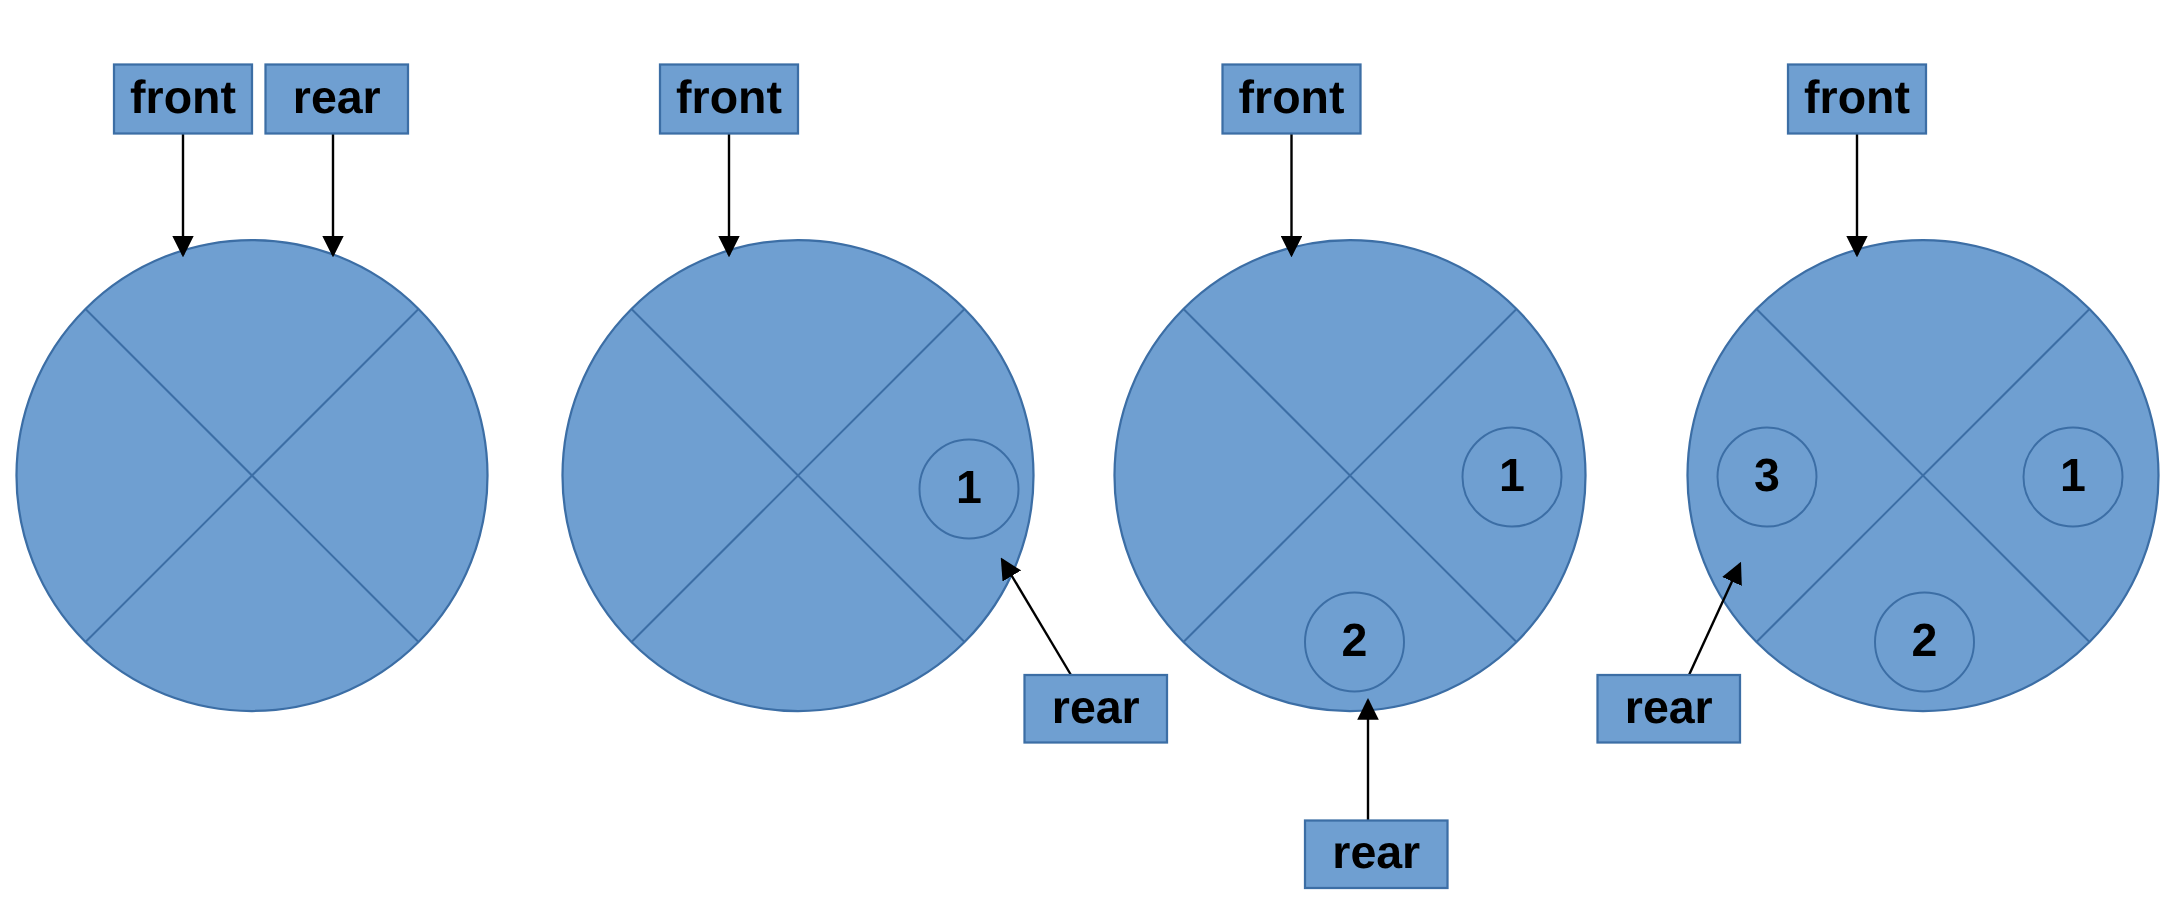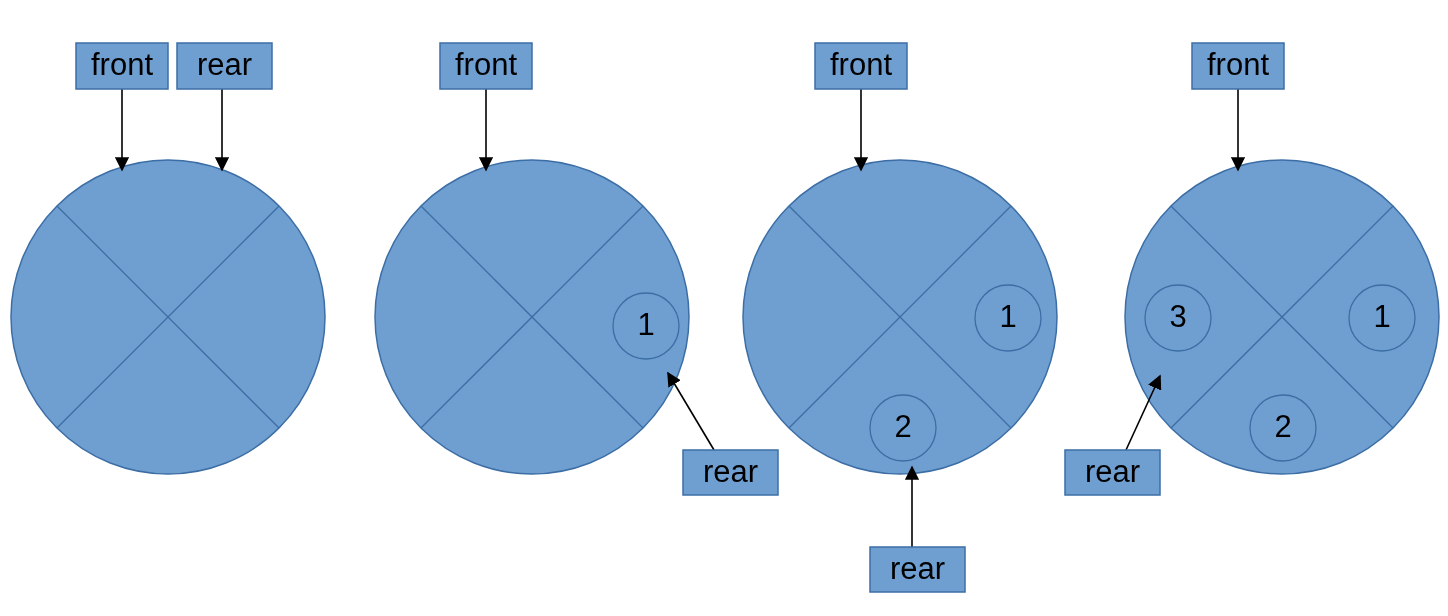--- a/index.html
+++ b/index.html
@@ -14,20 +14,21 @@
     font-family: "Liberation Sans", sans-serif;
     overflow: hidden;
     position: relative;
   }
   #diagram-root {
     position: absolute;
     left: 0;
     top: 0;
     width: 1336px;
     height: 616px;
+    font-weight: bold;
   }
   svg#scene {
     display: block;
     width: 1448px;
     height: 616px;
   }
   .label-text {
     font-family: "Liberation Sans", sans-serif;
     font-size: 31px;
     fill: #000000;

